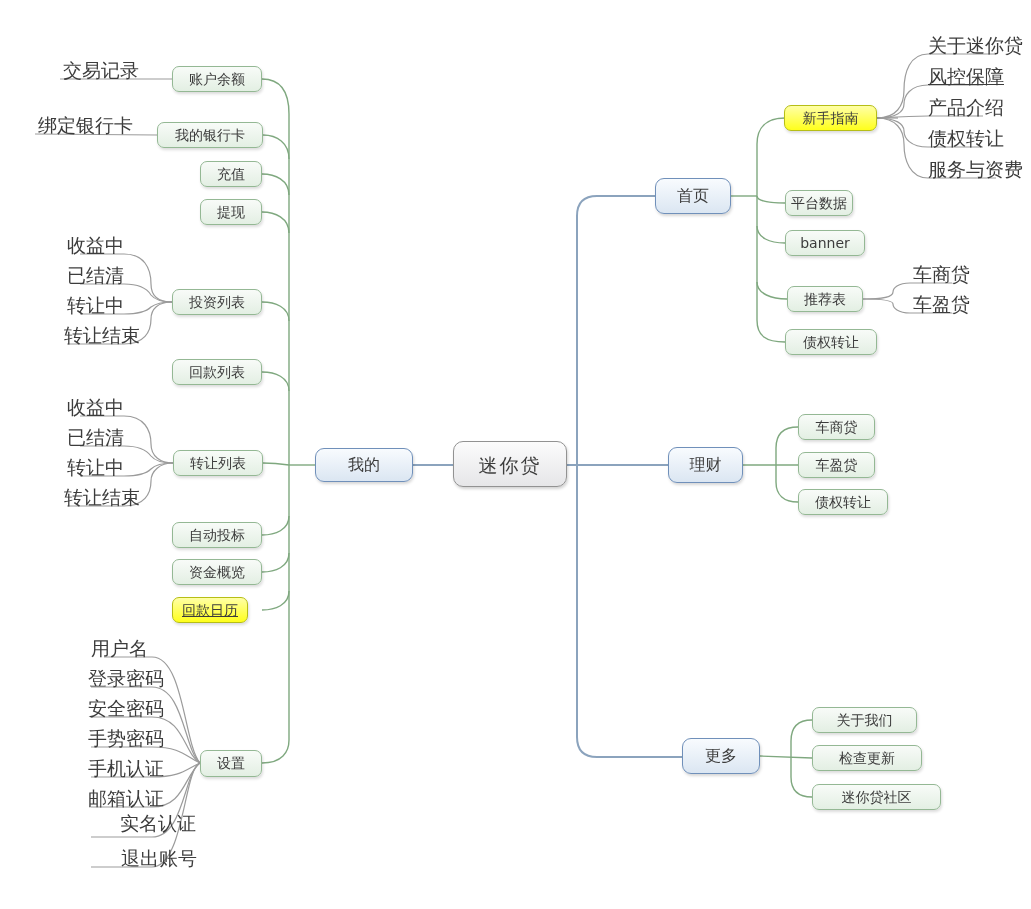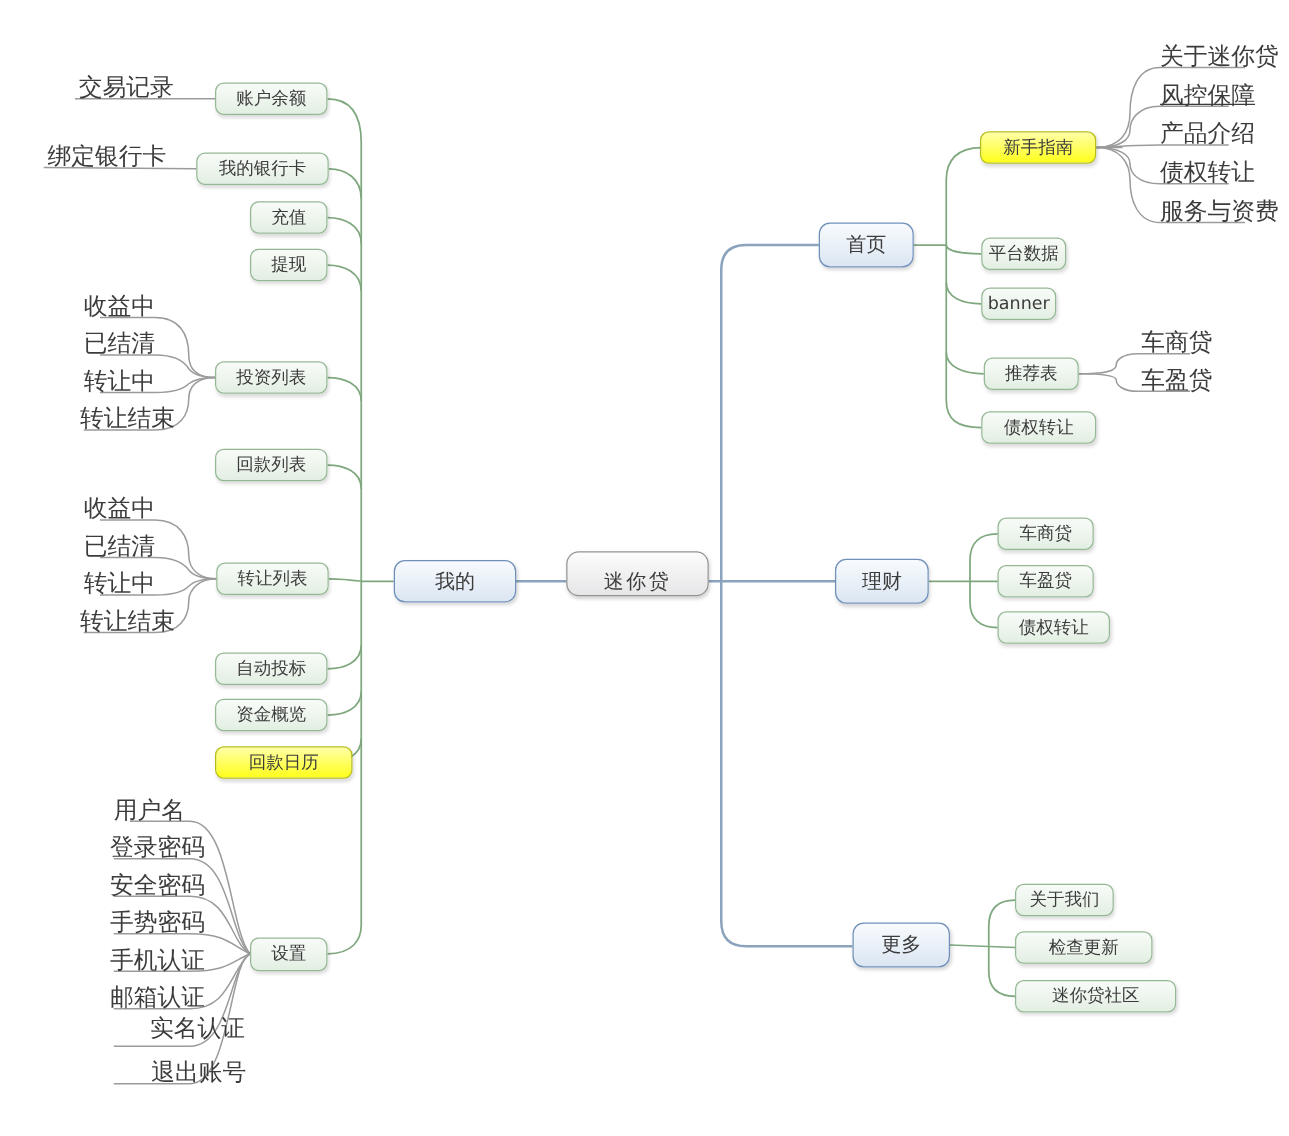--- a/index.html
+++ b/index.html
@@ -6,21 +6,21 @@
   #canvas{position:relative;width:1031px;height:909px;background:#ffffff;overflow:hidden;
           font-family:"DejaVu Sans","Liberation Sans",sans-serif;}
   #wires{position:absolute;left:0;top:0;}
   .node{position:absolute;box-sizing:border-box;text-align:center;color:#3c3c3c;white-space:nowrap;cursor:default;}
   .gbox{border:1px solid #94b894;border-radius:7px;background:linear-gradient(#f8fbf8,#e3efe3);
         font-size:14px;height:26px;line-height:24px;box-shadow:1px 2px 3px rgba(0,0,0,.14);}
   .ybox{border-color:#b6be16;background:linear-gradient(#ffffa6,#ffff1c);}
   .mbox{border:1px solid #7090ba;border-radius:9px;background:linear-gradient(#f8fbfe,#dbe6f2);
         font-size:16px;height:36px;line-height:34px;box-shadow:1px 2px 3px rgba(0,0,0,.16);}
   .cbox{border:1px solid #929292;border-radius:10px;background:linear-gradient(#fcfcfc,#e6e6e8);
-        font-size:16px;height:36px;line-height:46px;letter-spacing:2px;box-shadow:1px 2px 3px rgba(0,0,0,.18);}
+        font-size:19px;height:46px;line-height:46px;letter-spacing:2px;box-shadow:1px 2px 3px rgba(0,0,0,.18);}
   .leaf{font-size:19px;height:18px;line-height:18px;}
   .r{text-align:right;}
   .l{text-align:left;}
 </style>
 </head>
 <body>
 
 <div id="canvas">
 
   <svg id="wires" width="1031" height="909" viewBox="0 0 1031 909">
@@ -97,21 +97,21 @@
 
   <div class="node gbox" style="left:172px;top:66px;width:90px;">账户余额</div>
   <div class="node gbox" style="left:157px;top:122px;width:106px;">我的银行卡</div>
   <div class="node gbox" style="left:200px;top:161px;width:62px;">充值</div>
   <div class="node gbox" style="left:200px;top:199px;width:62px;">提现</div>
   <div class="node gbox" style="left:172px;top:289px;width:90px;">投资列表</div>
   <div class="node gbox" style="left:172px;top:359px;width:90px;">回款列表</div>
   <div class="node gbox" style="left:173px;top:450px;width:90px;">转让列表</div>
   <div class="node gbox" style="left:172px;top:522px;width:90px;">自动投标</div>
   <div class="node gbox" style="left:172px;top:559px;width:90px;">资金概览</div>
-  <div class="node gbox ybox" style="left:172px;top:597px;width:110px;">回款日历</div>
+  <div class="node gbox ybox" style="left:172px;top:597px;width:76px;text-decoration:underline;">回款日历</div>
   <div class="node gbox" style="left:200px;top:750px;width:62px;height:27px;line-height:25px;">设置</div>
 
   <div class="node leaf l" style="left:63px;top:61px;width:60px;">交易记录</div>
   <div class="node leaf l" style="left:38px;top:116px;width:70px;">绑定银行卡</div>
 
   <div class="node leaf r" style="left:64px;top:236px;width:60px;">收益中</div>
   <div class="node leaf r" style="left:64px;top:266px;width:60px;">已结清</div>
   <div class="node leaf r" style="left:64px;top:296px;width:60px;">转让中</div>
   <div class="node leaf r" style="left:64px;top:326px;width:60px;">转让结束</div>
 
@@ -124,34 +124,34 @@
   <div class="node leaf r" style="left:88px;top:669px;width:60px;">登录密码</div>
   <div class="node leaf r" style="left:88px;top:699px;width:60px;">安全密码</div>
   <div class="node leaf r" style="left:88px;top:729px;width:60px;">手势密码</div>
   <div class="node leaf r" style="left:88px;top:759px;width:60px;">手机认证</div>
   <div class="node leaf r" style="left:88px;top:789px;width:60px;">邮箱认证</div>
   <div class="node leaf r" style="left:88px;top:814px;width:60px;margin-left:32px;">实名认证</div>
   <div class="node leaf r" style="left:88px;top:849px;width:60px;margin-left:33px;">退出账号</div>
 
   <div class="node gbox ybox" style="left:784px;top:105px;width:93px;">新手指南</div>
   <div class="node gbox" style="left:785px;top:190px;width:68px;">平台数据</div>
-  <div class="node gbox" style="left:785px;top:230px;width:60px;">banner</div>
+  <div class="node gbox" style="left:785px;top:230px;width:80px;">banner</div>
   <div class="node gbox" style="left:787px;top:286px;width:76px;">推荐表</div>
   <div class="node gbox" style="left:785px;top:329px;width:92px;">债权转让</div>
 
   <div class="node leaf l" style="left:928px;top:36px;width:70px;">关于迷你贷</div>
   <div class="node leaf l" style="left:928px;top:67px;width:70px;text-decoration:underline;">风控保障</div>
   <div class="node leaf l" style="left:928px;top:98px;width:70px;">产品介绍</div>
   <div class="node leaf l" style="left:928px;top:129px;width:70px;">债权转让</div>
   <div class="node leaf l" style="left:928px;top:160px;width:70px;">服务与资费</div>
 
   <div class="node leaf l" style="left:913px;top:265px;width:45px;">车商贷</div>
   <div class="node leaf l" style="left:913px;top:295px;width:45px;">车盈贷</div>
 
   <div class="node gbox" style="left:798px;top:414px;width:77px;">车商贷</div>
   <div class="node gbox" style="left:798px;top:452px;width:77px;">车盈贷</div>
   <div class="node gbox" style="left:798px;top:489px;width:90px;">债权转让</div>
 
-  <div class="node gbox" style="left:812px;top:707px;width:79px;">关于我们</div>
+  <div class="node gbox" style="left:812px;top:707px;width:105px;">关于我们</div>
   <div class="node gbox" style="left:812px;top:745px;width:110px;">检查更新</div>
   <div class="node gbox" style="left:812px;top:784px;width:129px;">迷你贷社区</div>
 
 </div>
 
 </body></html>

